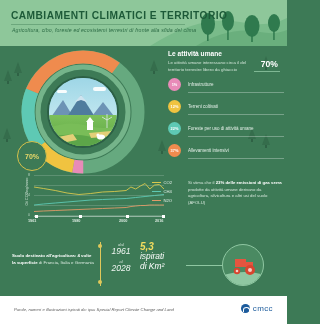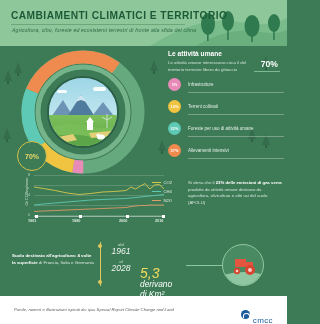--- a/index.html
+++ b/index.html
@@ -124,40 +124,40 @@
   .bottom { position:absolute; left:0; top:236px; width:287px; height:60px; }
   .b-text { position:absolute; left:12px; top:16px; width:82px;
             font-size:4.4px; color:#d8e9de; line-height:1.6; }
   .b-text b { color:#ffffff; }
   .b-divider { position:absolute; left:100px; top:6px; width:1px; height:44px; background:#e0c85a; }
   .b-dot { position:absolute; left:98px; width:4px; height:4px; border-radius:50%; background:#e0c85a; }
   .b-years { position:absolute; left:108px; top:6px; width:26px; text-align:center; color:#e8efe9; }
   .b-yr-small { font-size:4.4px; font-style:italic; color:#cfe0d5; }
   .b-yr-big { font-size:8.6px; font-style:italic; color:#eef5f0; line-height:1.1; }
   .b-figure { position:absolute; left:140px; top:6px; }
-  .b-num { font-size:14px; font-weight:normal; font-style:italic; color:#f3dd5e; line-height:1;margin-top:24px; }
+  .b-num { font-size:10px; font-weight:bold; font-style:italic; color:#f3dd5e; line-height:1; }
   .b-unit { font-size:8.4px; font-style:italic; color:#ffffff; line-height:1.15; }
   .b-circle {
     position:absolute; left:222px; top:8px; width:42px; height:42px;
     border-radius:50%; background:#4a8a62; border:1.2px solid #8fc7a2;
     overflow:hidden;
   }
   .b-connect { position:absolute; left:186px; top:29px; width:40px; height:1px; background:#8fc7a2; }
 
   
   .footer { position:absolute; left:0; top:296px; width:287px; height:28px; background:#ffffff; }
   .foot-text { position:absolute; left:14px; top:11px; font-size:4.2px;
                font-style:italic; color:#5b5b5b; }
   .foot-logo { position:absolute; right:14px; top:8px; display:flex; align-items:center; }
   .foot-logo-mark { width:9px; height:9px; border-radius:50%; background:#1c5b9c; position:relative; }
   .foot-logo-mark:after {
     content:""; position:absolute; left:2px; top:2.6px; width:5px; height:4px;
     border:1.1px solid #fff; border-radius:50% 50% 0 0; border-bottom:none;
   }
-  .foot-logo-text { font-size:8px; color:#1c5b9c; margin-left:3px; letter-spacing:0.4px;margin-top:12px; }
+  .foot-logo-text { font-size:8px; color:#1c5b9c; margin-left:3px; letter-spacing:0.4px; }
 </style>
 </head>
 <body>
 
 <div class="page">
 
   <div class="header">
     <svg class="header-hills" viewBox="0 0 287 46" preserveAspectRatio="none">
       <path d="M0,0 L287,0 L287,46 L0,46 Z" fill="#8ec79a"></path>
       <path d="M150,46 Q200,14 240,22 Q268,28 287,18 L287,46 Z" fill="#79bb8a"></path>
@@ -352,21 +352,21 @@
     <div class="b-dot" style="top:8px;"></div>
     <div class="b-dot" style="top:44px;"></div>
     <div class="b-years">
       <div class="b-yr-small">dal</div>
       <div class="b-yr-big">1961</div>
       <div class="b-yr-small" style="margin-top:3px;">al</div>
       <div class="b-yr-big">2028</div>
     </div>
     <div class="b-figure">
       <div class="b-num">5,3</div>
-      <div class="b-unit">derivano</div>
+      <div class="b-unit">ispirati</div>
       <div class="b-unit">di Km²</div>
     </div>
     <div class="b-connect"></div>
     <div class="b-circle">
       <svg viewBox="0 0 42 42" style="width:42px;height:42px;">
         <path d="M0,30 Q21,24 42,30 L42,42 L0,42 Z" fill="#8fc7a2"></path>
         <rect x="12" y="14" width="11" height="8" fill="#e4553f"></rect>
         <rect x="20" y="17" width="10" height="5" fill="#e4553f"></rect>
         <circle cx="27" cy="25" r="5" fill="#d8452f"></circle>
         <circle cx="27" cy="25" r="2" fill="#f4cfc7"></circle>

